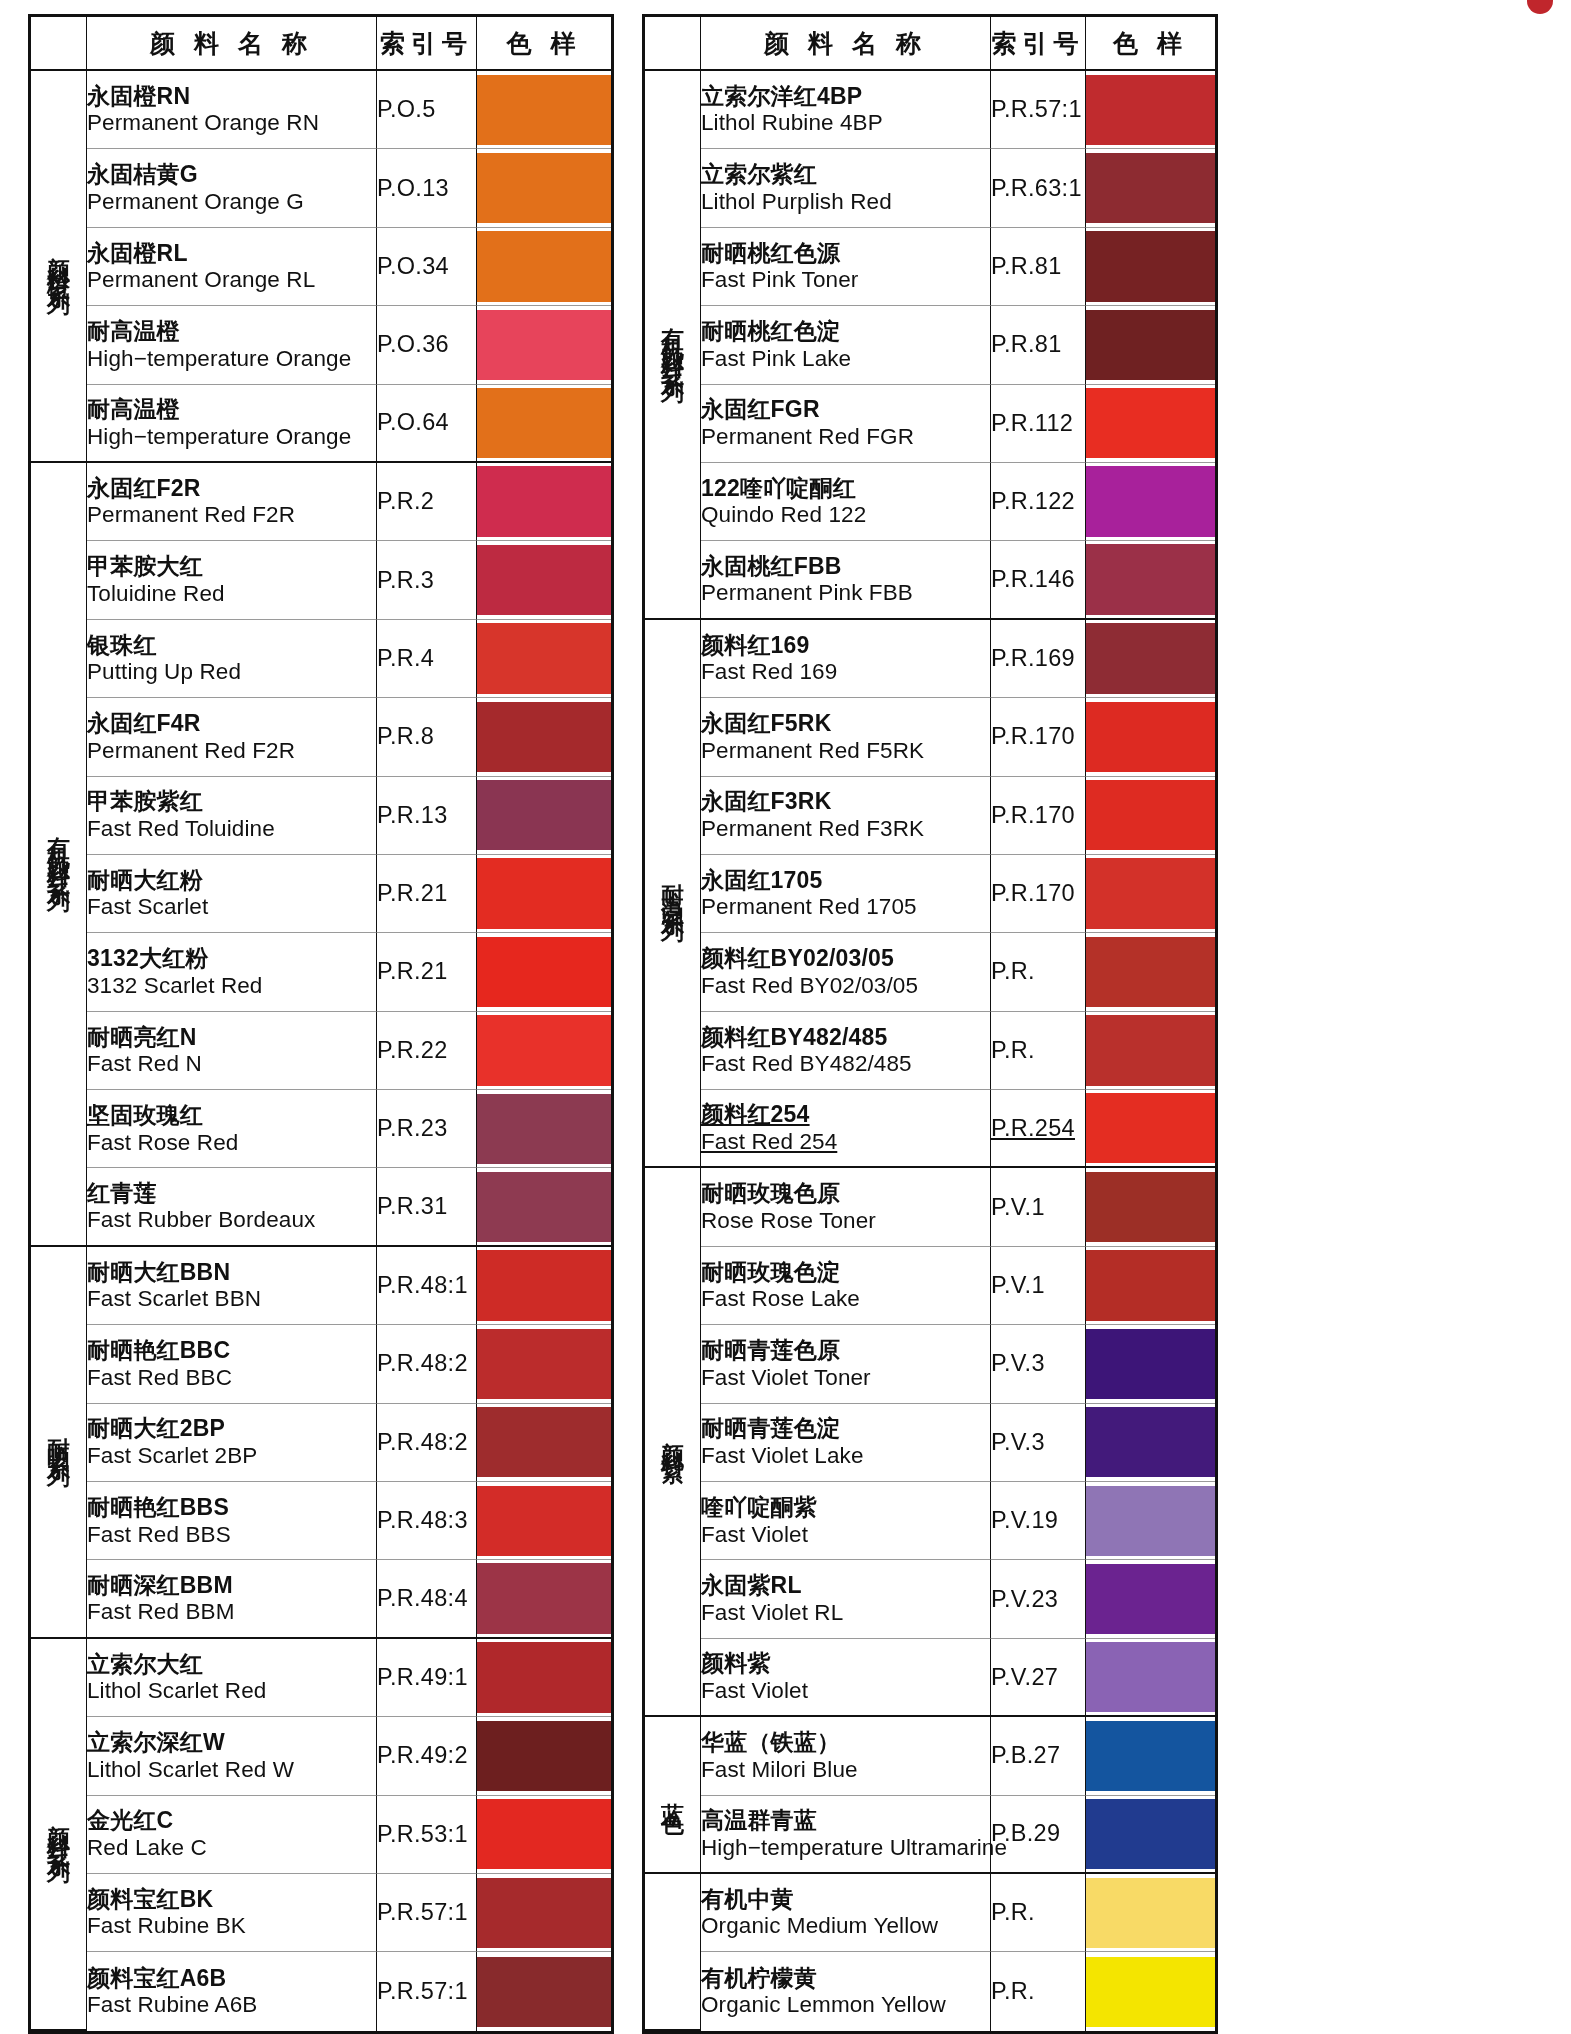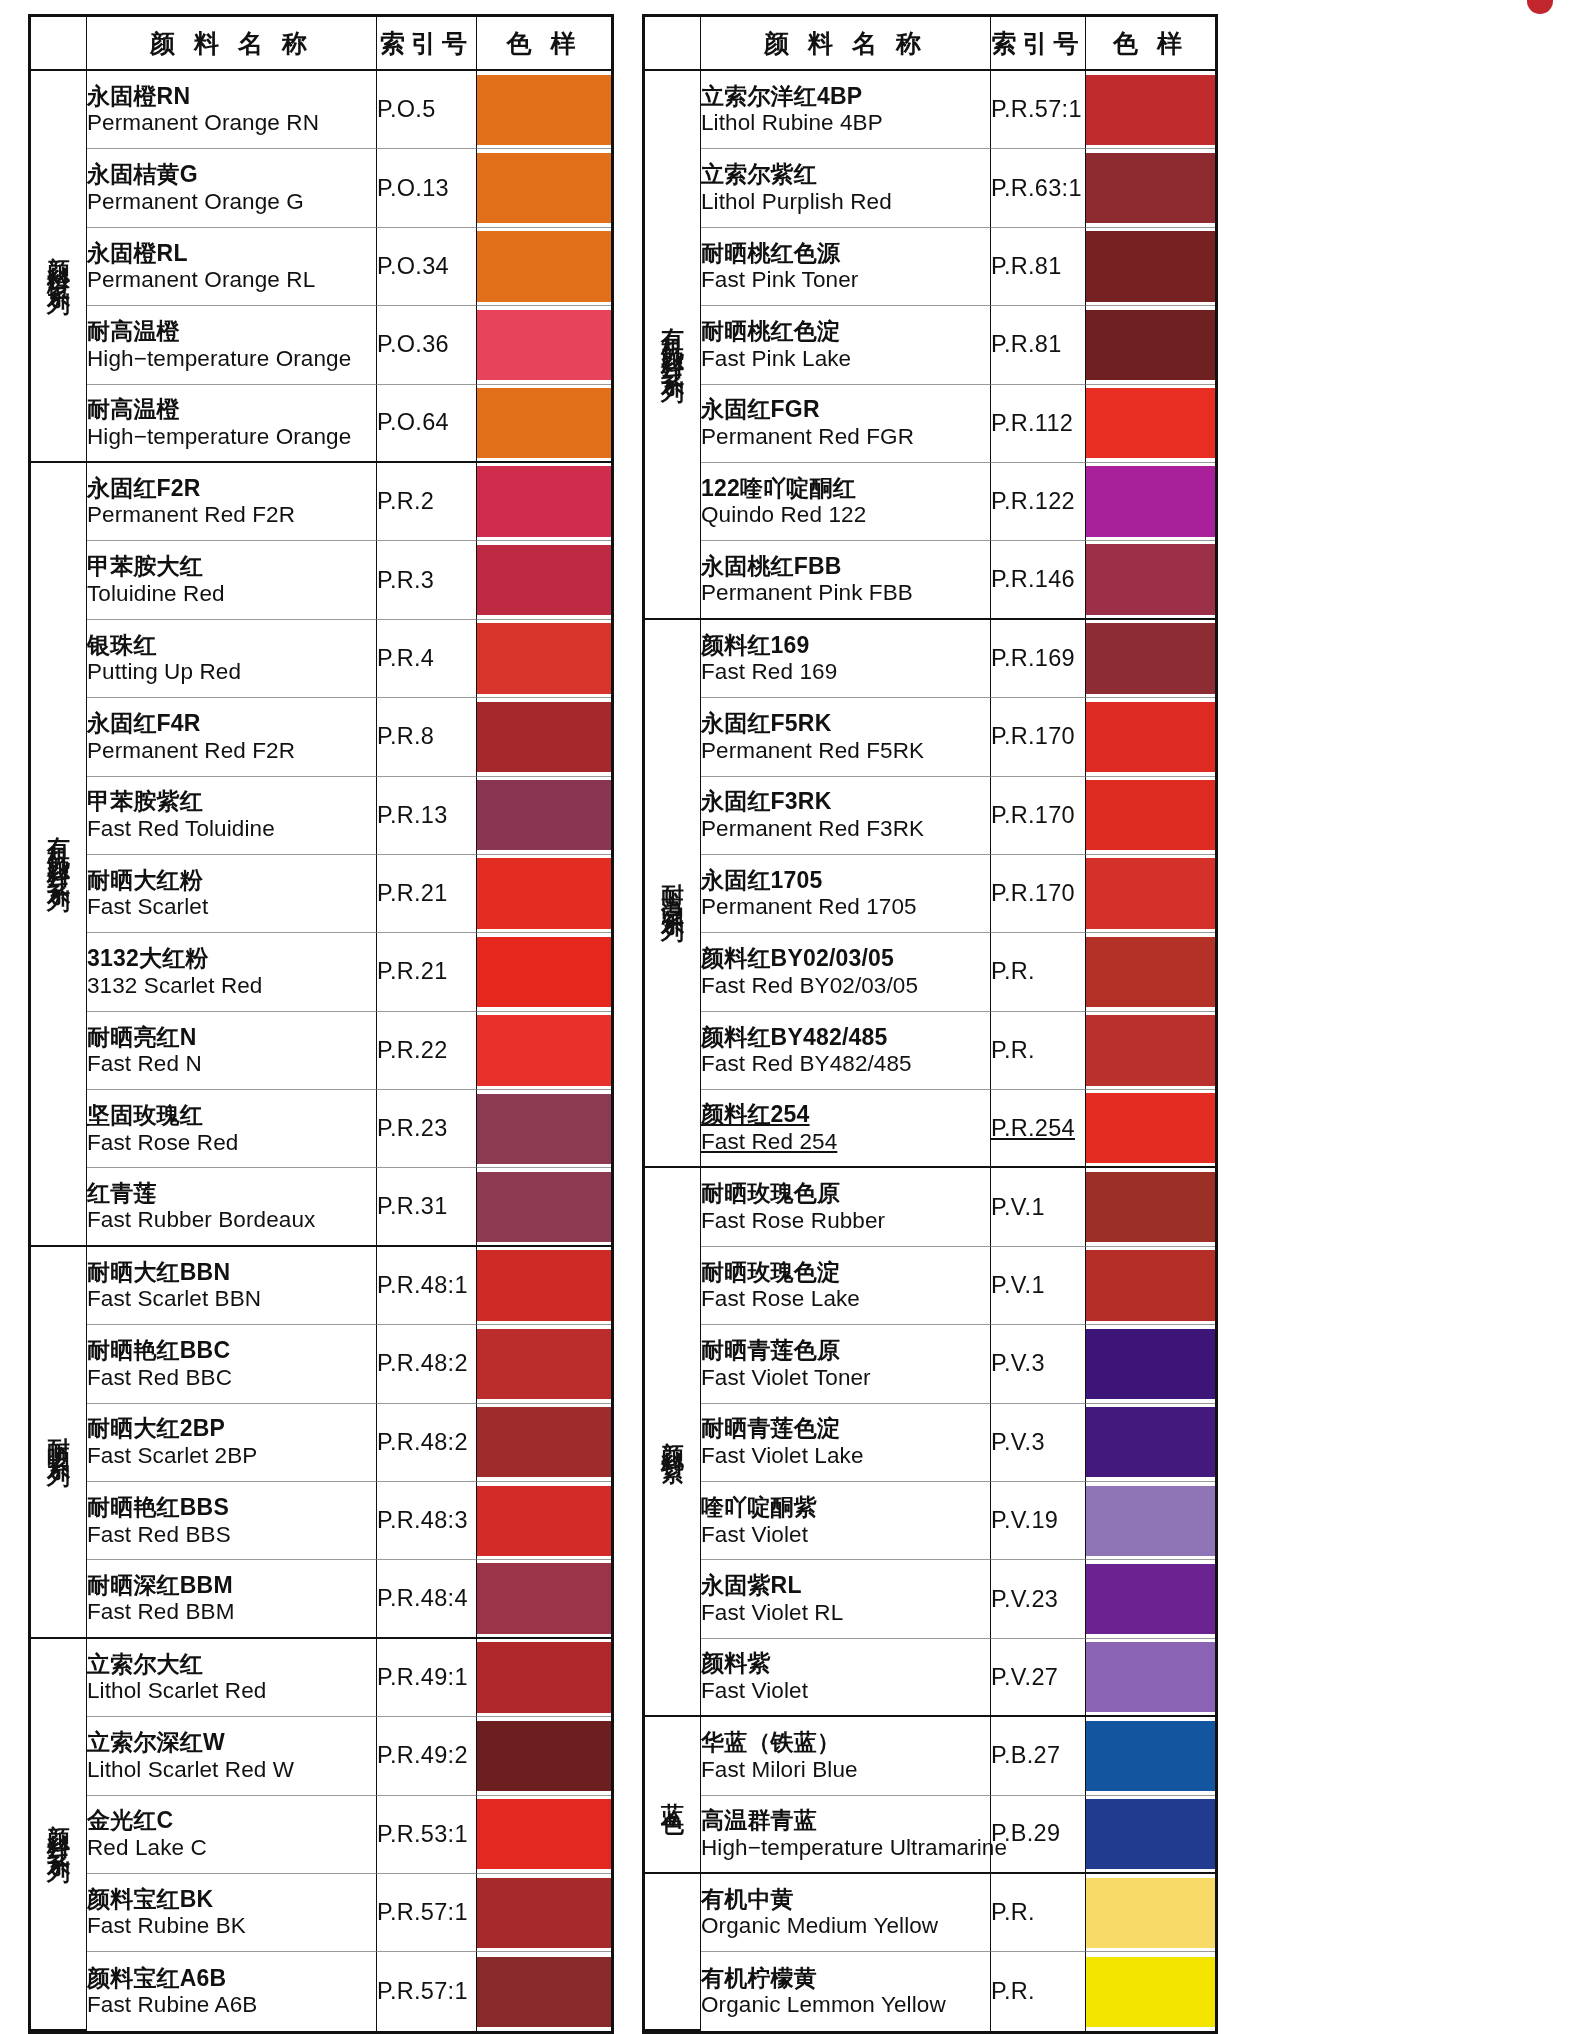--- a/index.html
+++ b/index.html
@@ -561,21 +561,21 @@
           </td>
           <td class="idx">P.R.254</td>
           <td class="sw">
             <span class="chip" style="background: rgb(228, 45, 34); height: 70.32px;"></span>
           </td>
         </tr>
         <tr style="height: 78.32px;">
           <td class="grp" rowspan="7"><span class="vtxt">颜料紫</span></td>
           <td class="name">
             <span class="cn">耐晒玫瑰色原</span>
-            <span class="en">Fast Rose Rubber</span>
+            <span class="en">Rose Rose Toner</span>
           </td>
           <td class="idx">P.V.1</td>
           <td class="sw">
             <span class="chip" style="background: rgb(156, 47, 38); height: 70.32px;"></span>
           </td>
         </tr>
         <tr style="height: 78.32px;">
           <td class="name">
             <span class="cn">耐晒玫瑰色淀</span>
             <span class="en">Fast Rose Lake</span>

